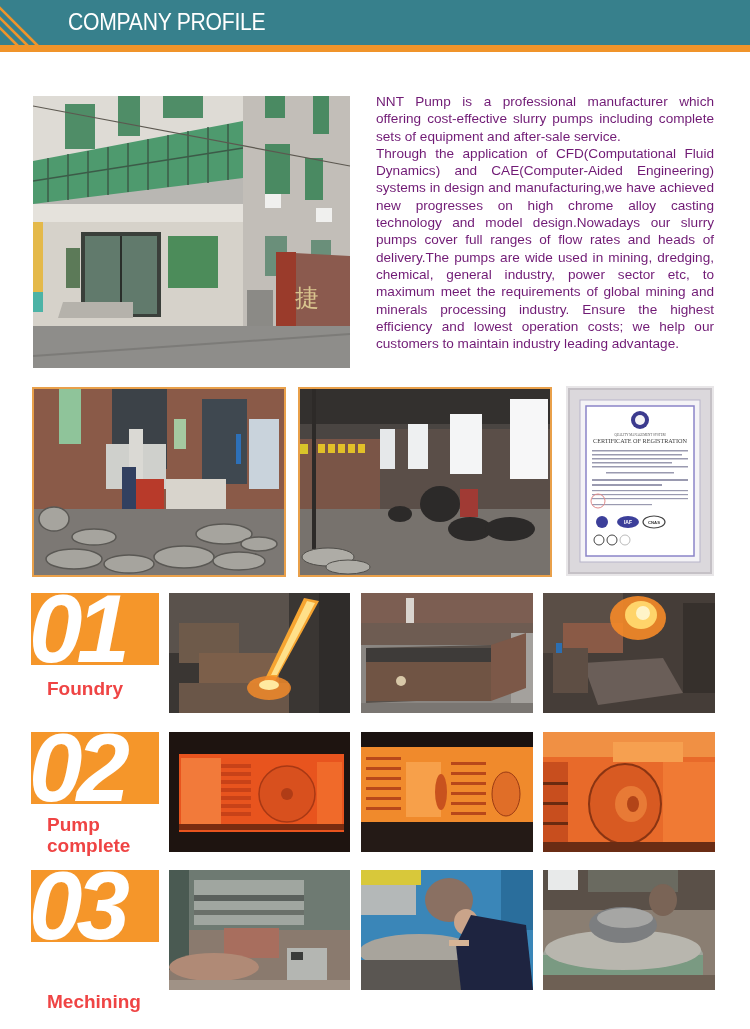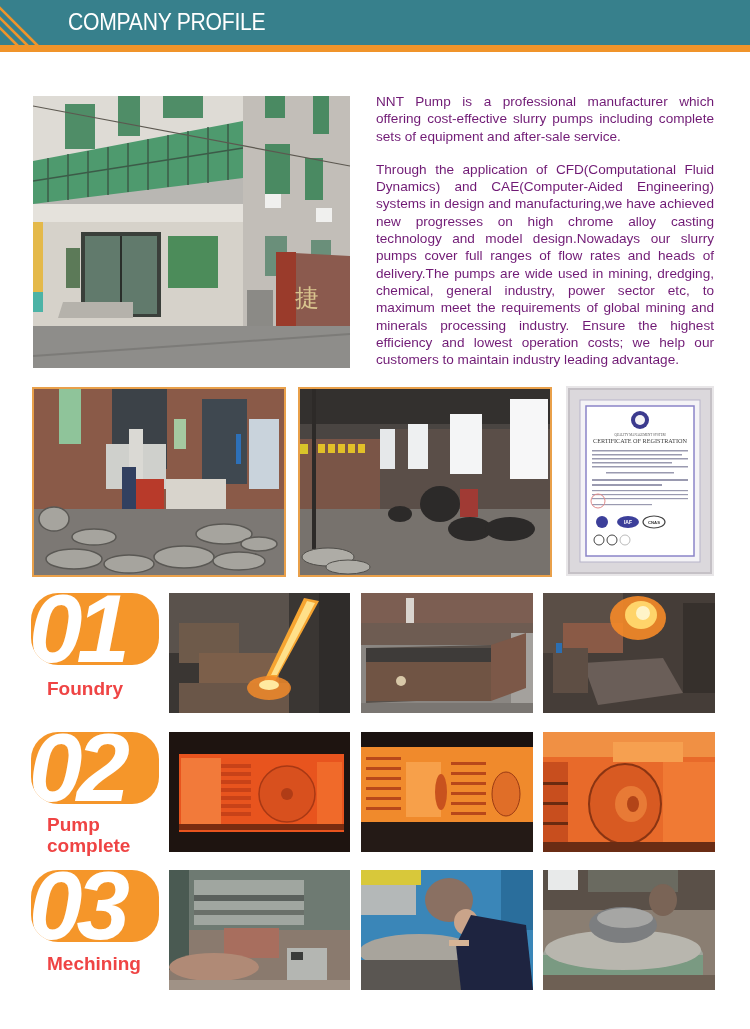--- a/index.html
+++ b/index.html
@@ -9,27 +9,27 @@
   
   .header { position: absolute; left: 0; top: 0; width: 750px; height: 52px; border-radius: 10px; }
   .header-bar { position: absolute; left: 0; top: 0; width: 750px; height: 45px; background: #37808c; }
   .header-strip { position: absolute; left: 0; top: 45px; width: 750px; height: 7px; background: #f0942a; }
   .header-stripes { position: absolute; left: 0; top: 0; width: 60px; height: 52px; }
   .header-title { position: absolute; left: 68px; top: 9px; color: #ffffff; font-size: 23px; font-weight: normal; letter-spacing: -0.3px; transform: scaleX(0.92); transform-origin: left center; }
 
   
   .photo { position: absolute; overflow: hidden; }
   .intro-text { position: absolute; left: 376px; top: 93px; width: 338px; color: #701a75; font-size: 13.6px; line-height: 17.3px; text-align: justify; }
-  .intro-text p + p { margin-top: 16px; }
+  .intro-text p + p { }
 
   
   .framed { position: absolute; border: 2px solid #e9a04a; overflow: hidden; }
 
   
-  .step-num { position: absolute; width: 128px; height: 72px; background: #f5962a; overflow: hidden; border-radius: 27px; }
+  .step-num { position: absolute; width: 128px; height: 72px; background: #f5962a; overflow: hidden; }
   .step-num span { position: absolute; left: -2px; top: -12px; font-family: "Liberation Sans", sans-serif; font-weight: bold; font-style: italic; font-size: 96px; color: #ffffff; letter-spacing: -6px; line-height: 1; }
   .step-label { position: absolute; left: 30px; color: #ef4444; font-size: 19px; font-weight: bold; line-height: 21px; margin-left: 17px; }
   .proc-photo { position: absolute; overflow: hidden; }
 </style>
 </head>
 <body>
 
 <div class="header">
   <div class="header-bar"></div>
   <div class="header-strip"></div>
@@ -319,21 +319,21 @@
     <ellipse cx="82" cy="72" rx="36" ry="40" fill="#d85a22" stroke="#8a3412" stroke-width="2"></ellipse>
     <ellipse cx="88" cy="72" rx="16" ry="18" fill="#e87a36"></ellipse>
     <ellipse cx="90" cy="72" rx="6" ry="8" fill="#b24418"></ellipse>
     <rect x="0" y="110" width="172" height="10" fill="#6a2c14"></rect>
   </svg>
 </div>
 
 <div class="step-num" style="left:31px;top:870px;text-align:right;">
   <span>03</span>
 </div>
-<div class="step-label" style="top:953px;">Mechining</div>
+<div class="step-label" style="top:991px;">Mechining</div>
 
 <div class="proc-photo" style="left:169px;top:870px;width:181px;height:120px;">
   <svg width="181" height="120" viewBox="0 0 181 120">
     <rect width="181" height="120" fill="#8a7a6e"></rect>
     <rect x="0" y="0" width="181" height="60" fill="#6e7a72"></rect>
     <rect x="25" y="10" width="110" height="45" fill="#a0a6a0"></rect>
     <rect x="25" y="25" width="110" height="6" fill="#5a605c"></rect>
     <rect x="25" y="40" width="110" height="5" fill="#6a706a"></rect>
     <rect x="55" y="58" width="55" height="30" fill="#a86e5e"></rect>
     <rect x="0" y="0" width="20" height="100" fill="#4a5a52"></rect>

